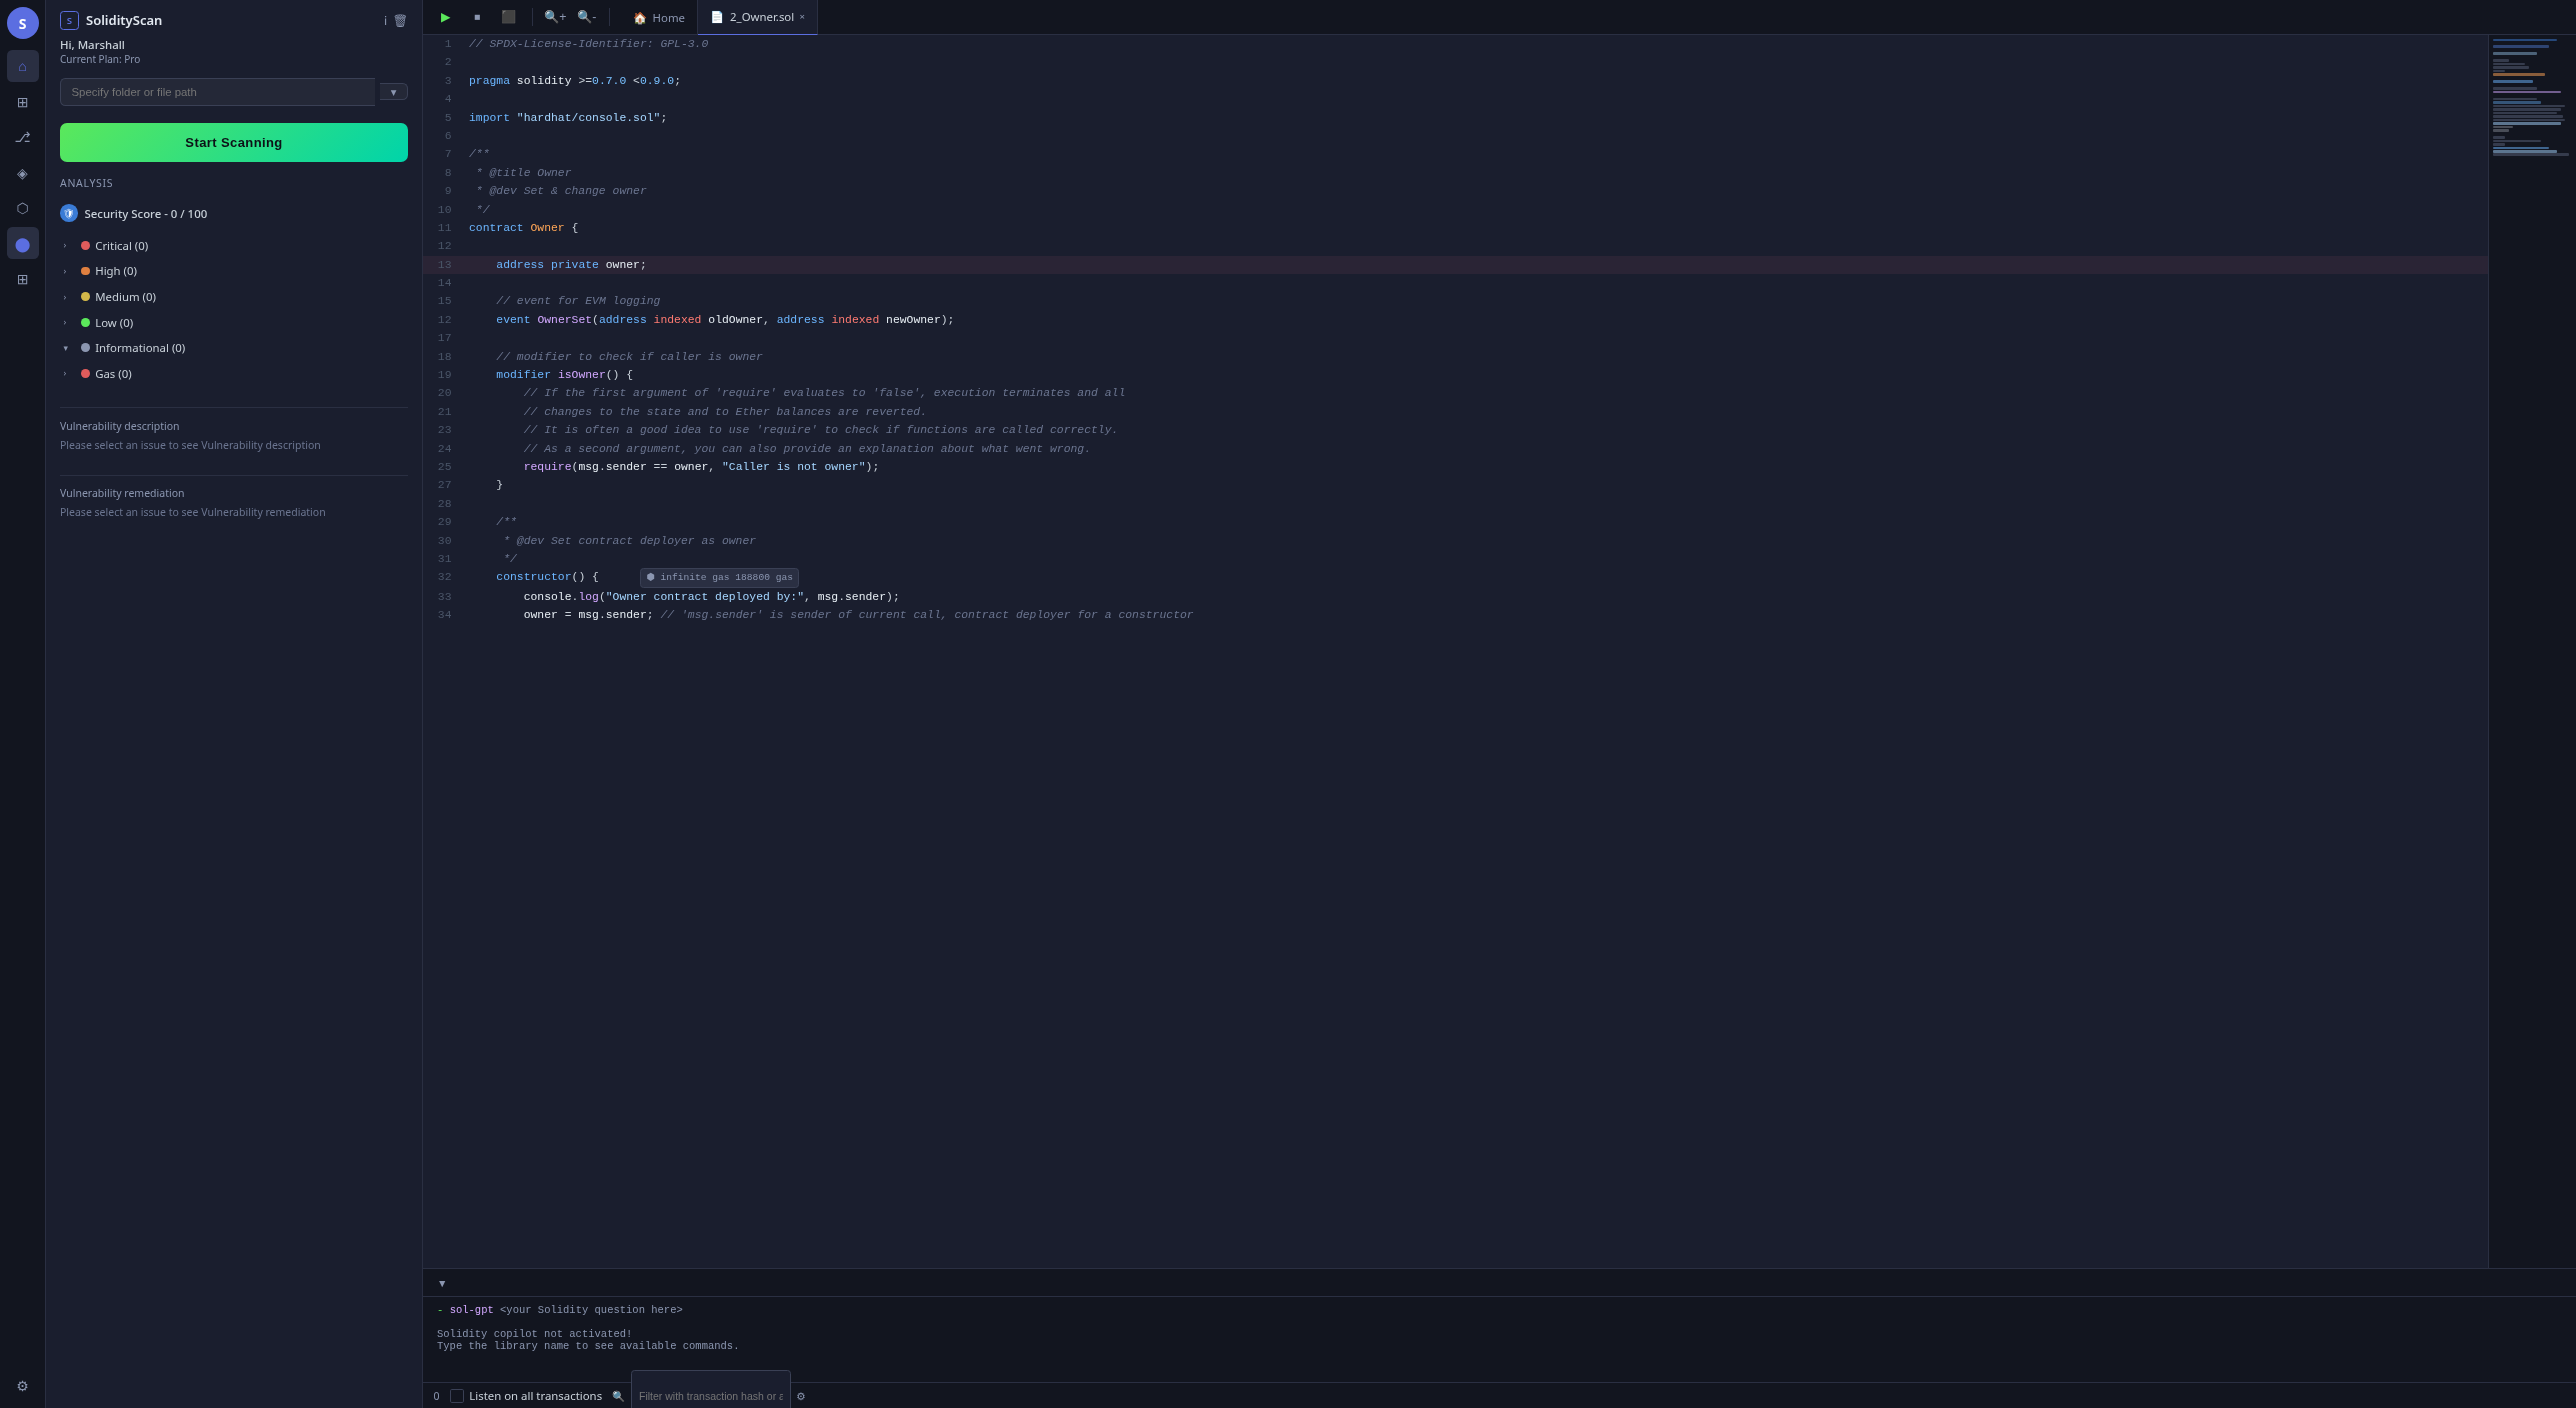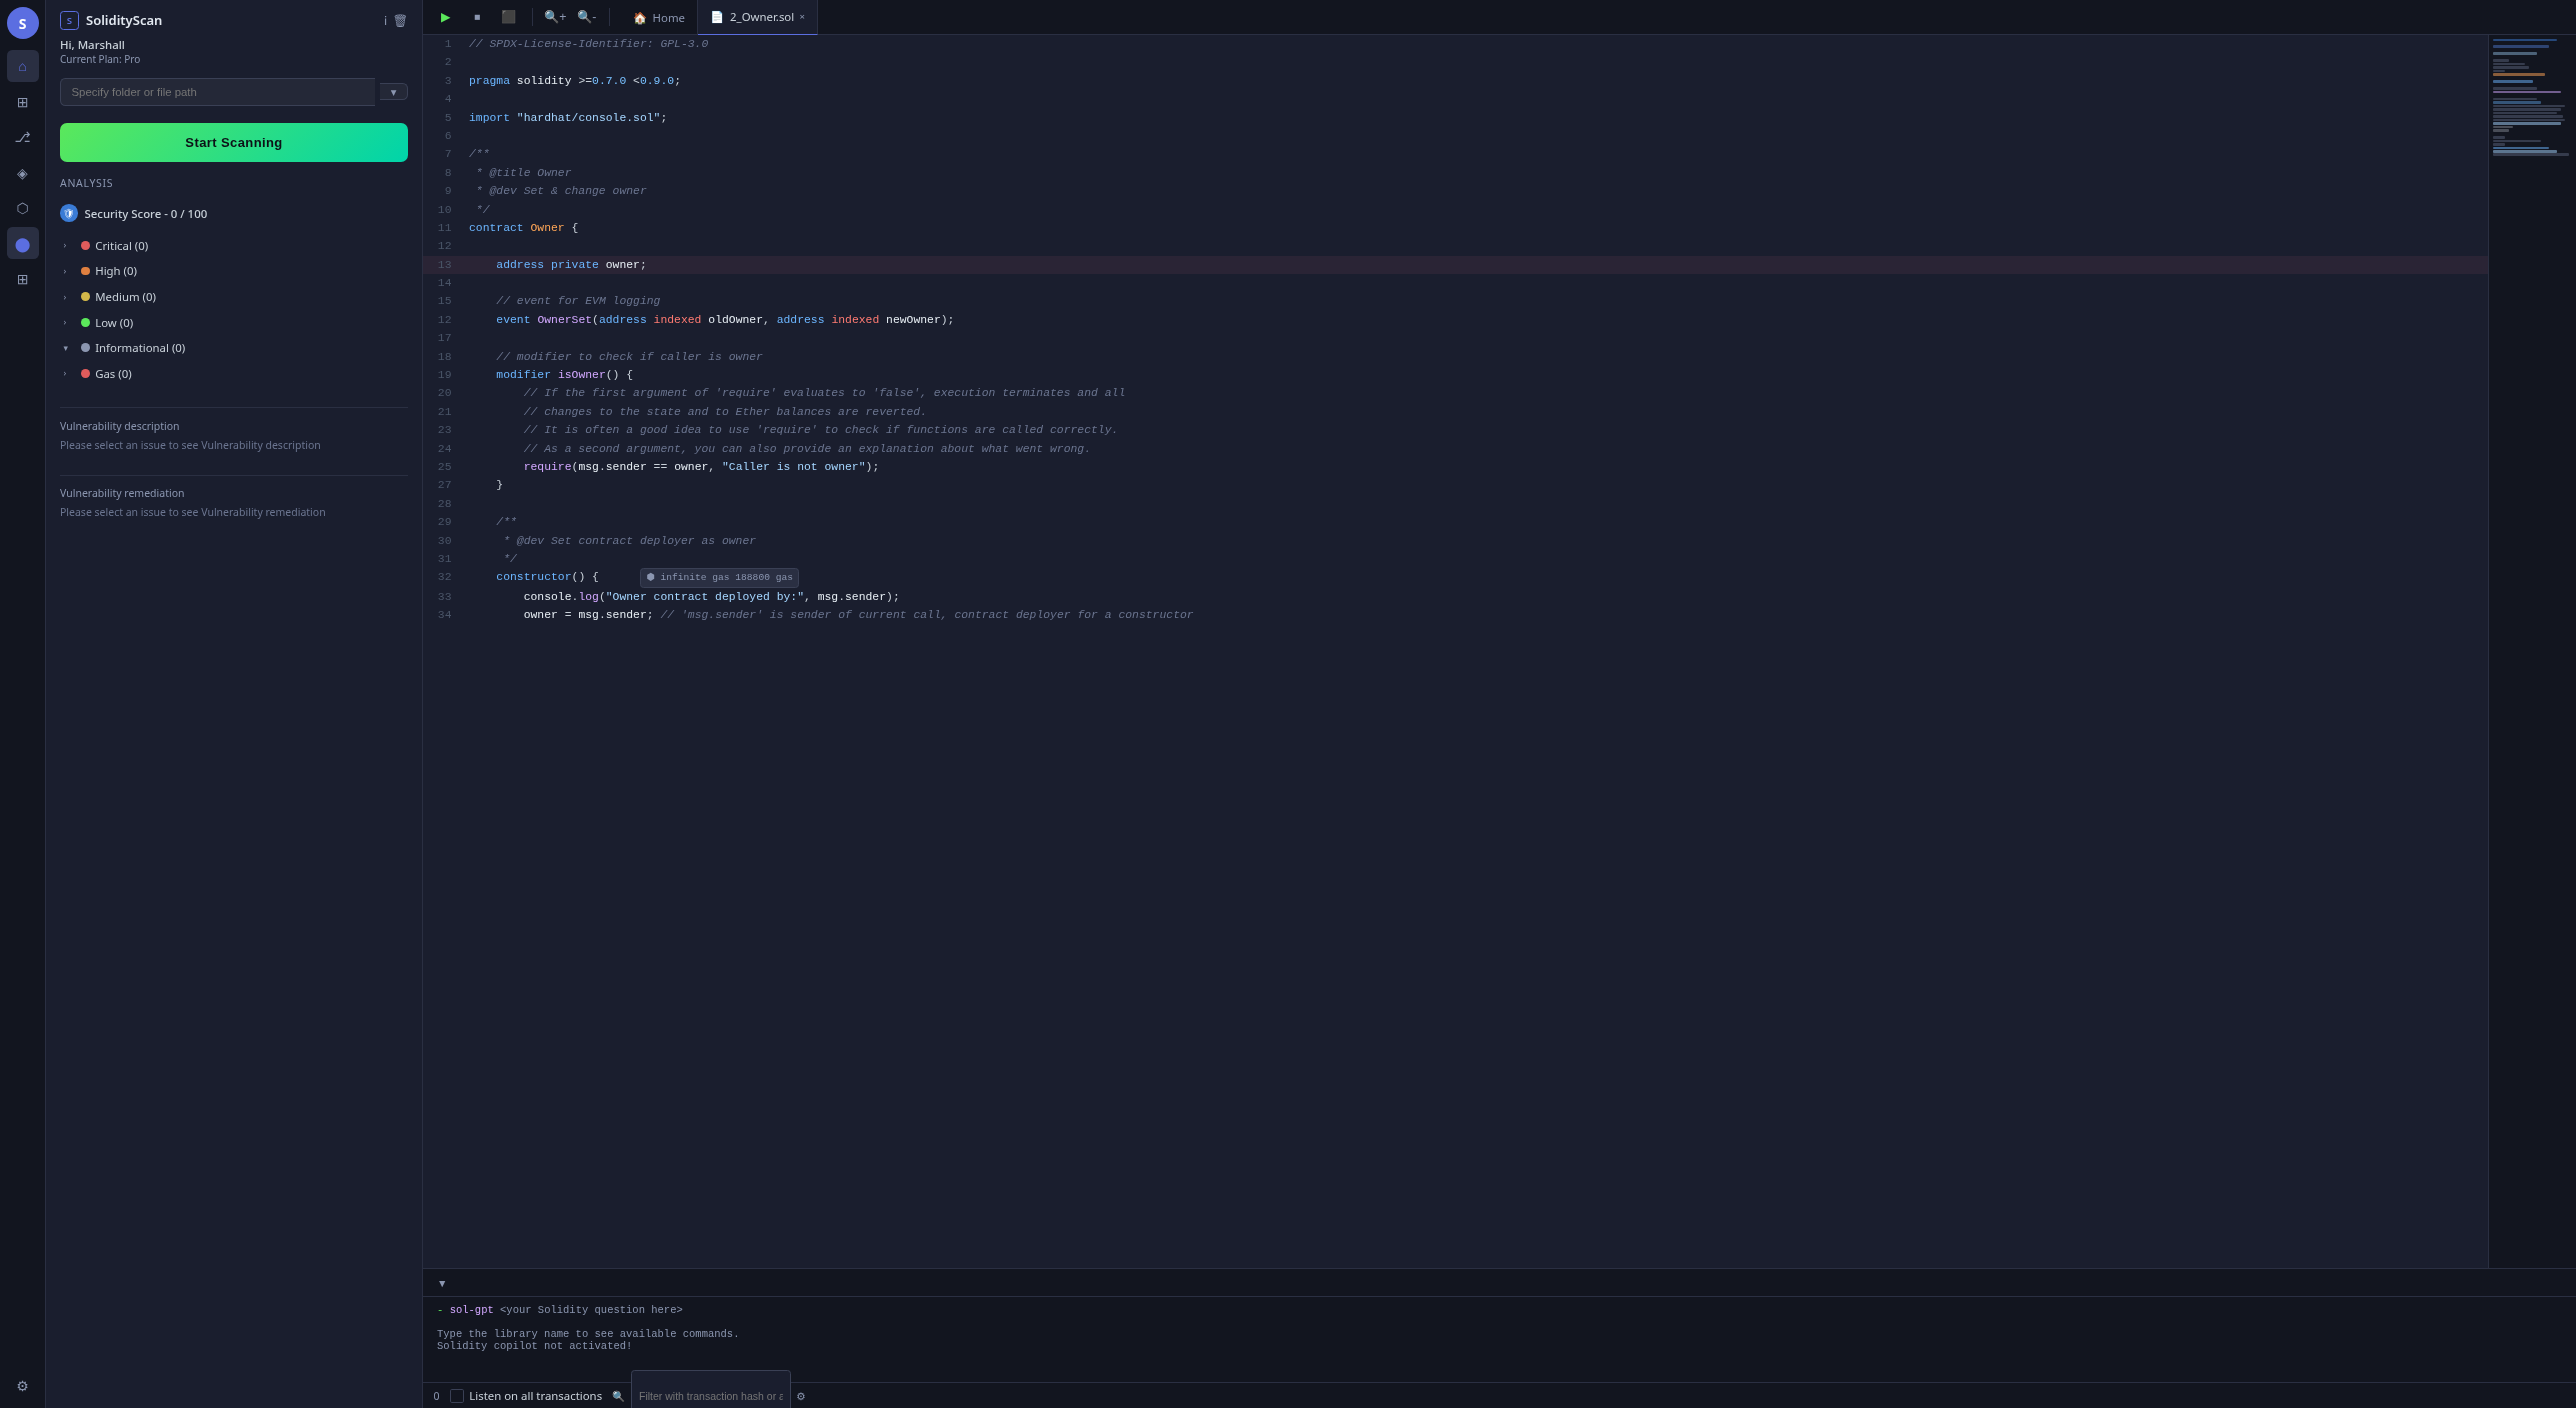--- a/index.html
+++ b/index.html
@@ -794,24 +794,24 @@
         <span>▼</span>
       </div>
     </div>
     <div class="bottom-content">
       <div>
         <span class="terminal-prompt">-</span>
         <span class="terminal-command"> <span style="color:#d2a8ff;">sol-gpt</span> <span style="color:#8b96b0;">&lt;your Solidity question here&gt;</span></span>
       </div>
       <div>&nbsp;</div>
       <div>
+        <span style="color:#8b96b0;">Solidity copilot not activated!</span>
+      </div>
+      <div>
         <span style="color:#8b96b0;">Type the library name to see available commands.</span>
-      </div>
-      <div>
-        <span style="color:#8b96b0;">Solidity copilot not activated!</span>
       </div>
     </div>
 
     <div class="bottom-status-bar">
       <div class="status-item">
         <span>0</span>
       </div>
       <div class="status-toggle">
         <div class="toggle-box"></div>
         <span>Listen on all transactions</span>

